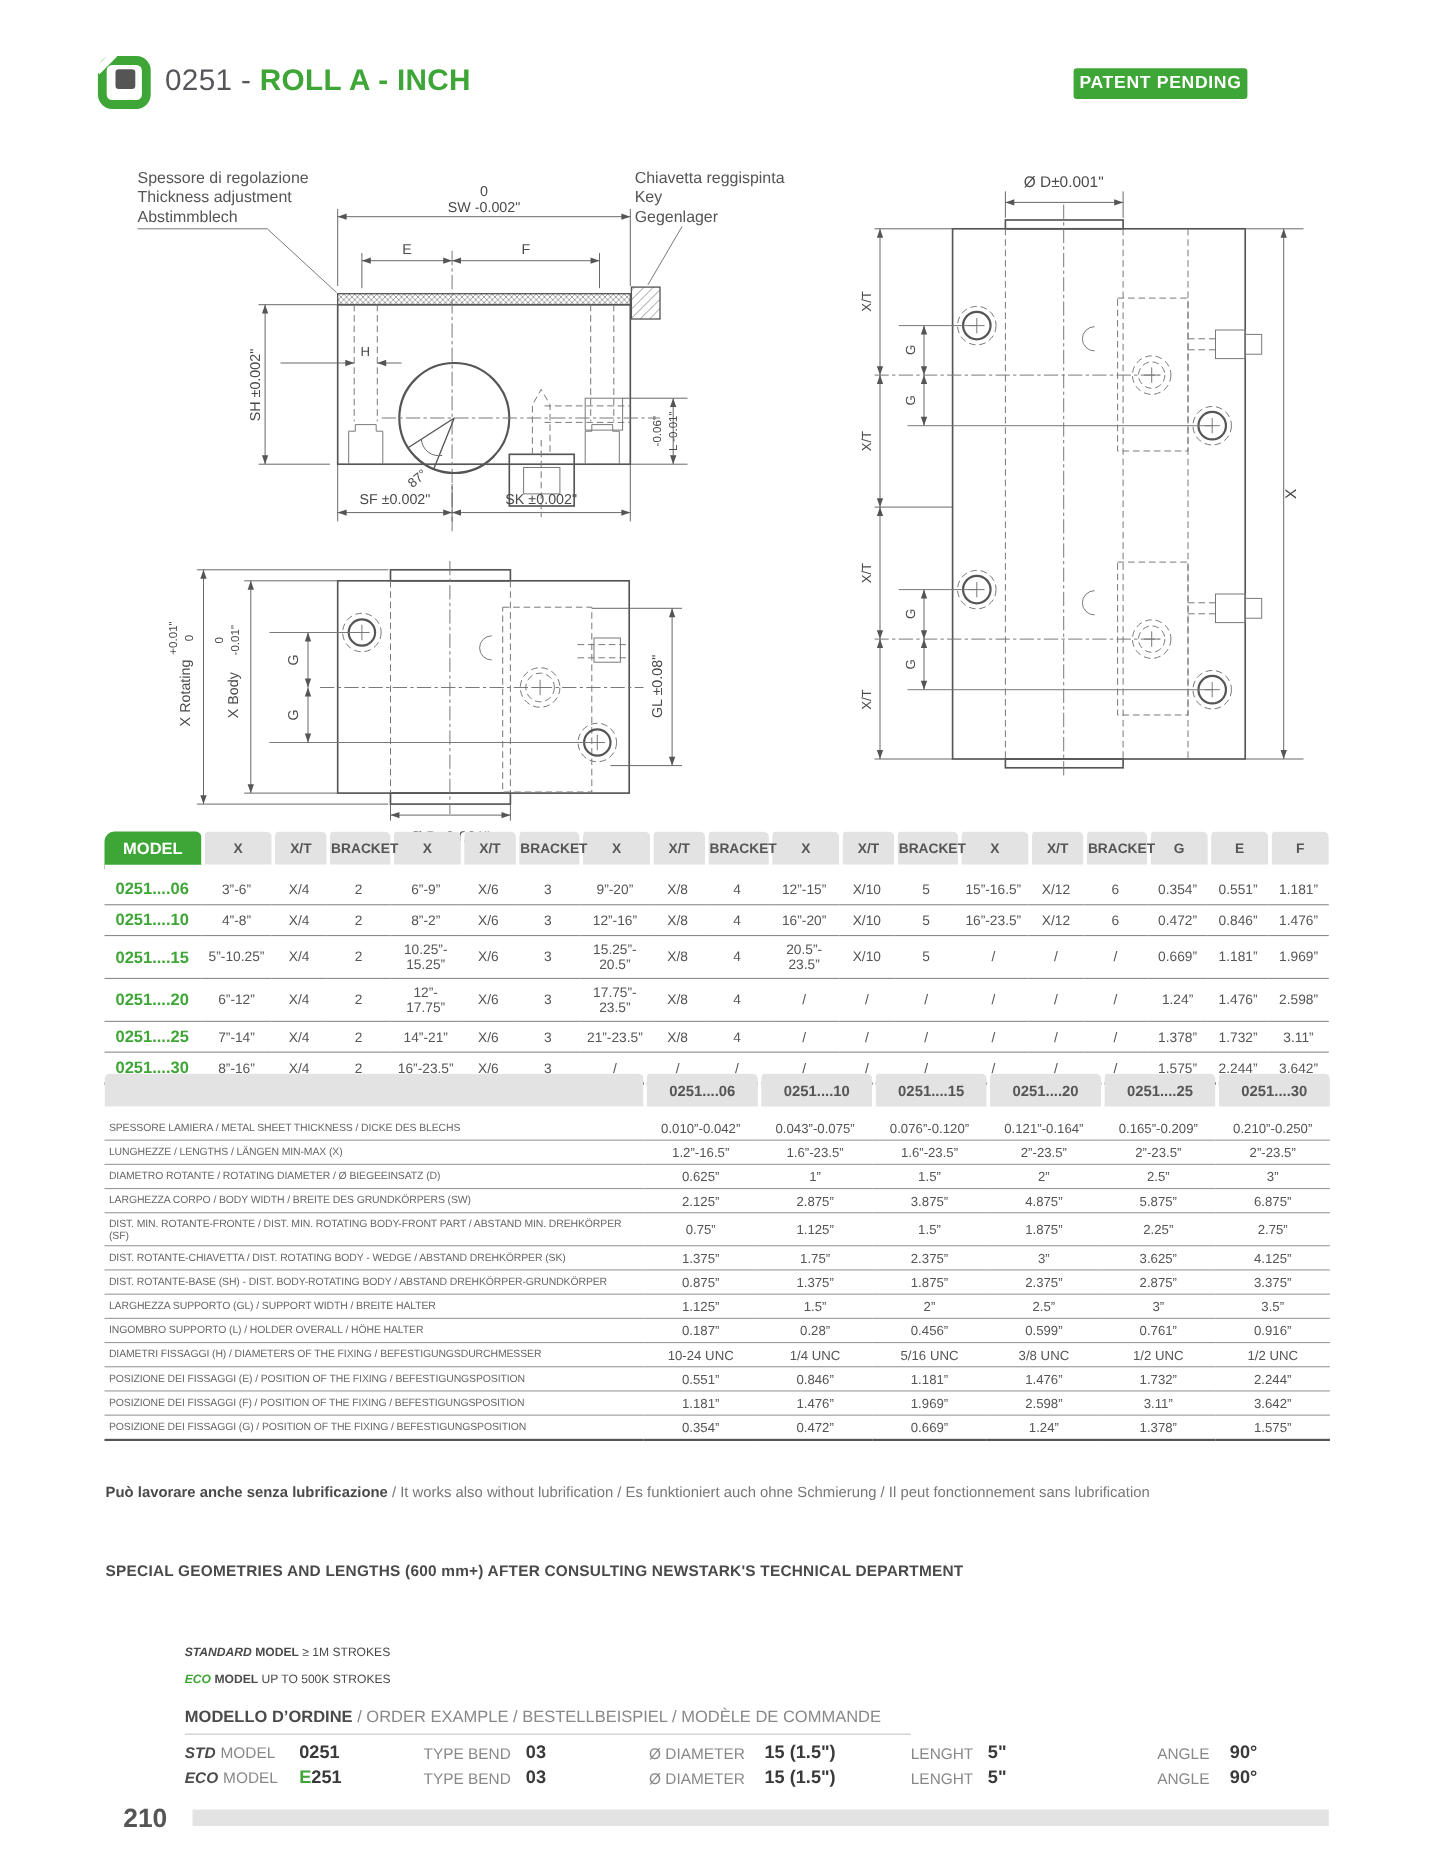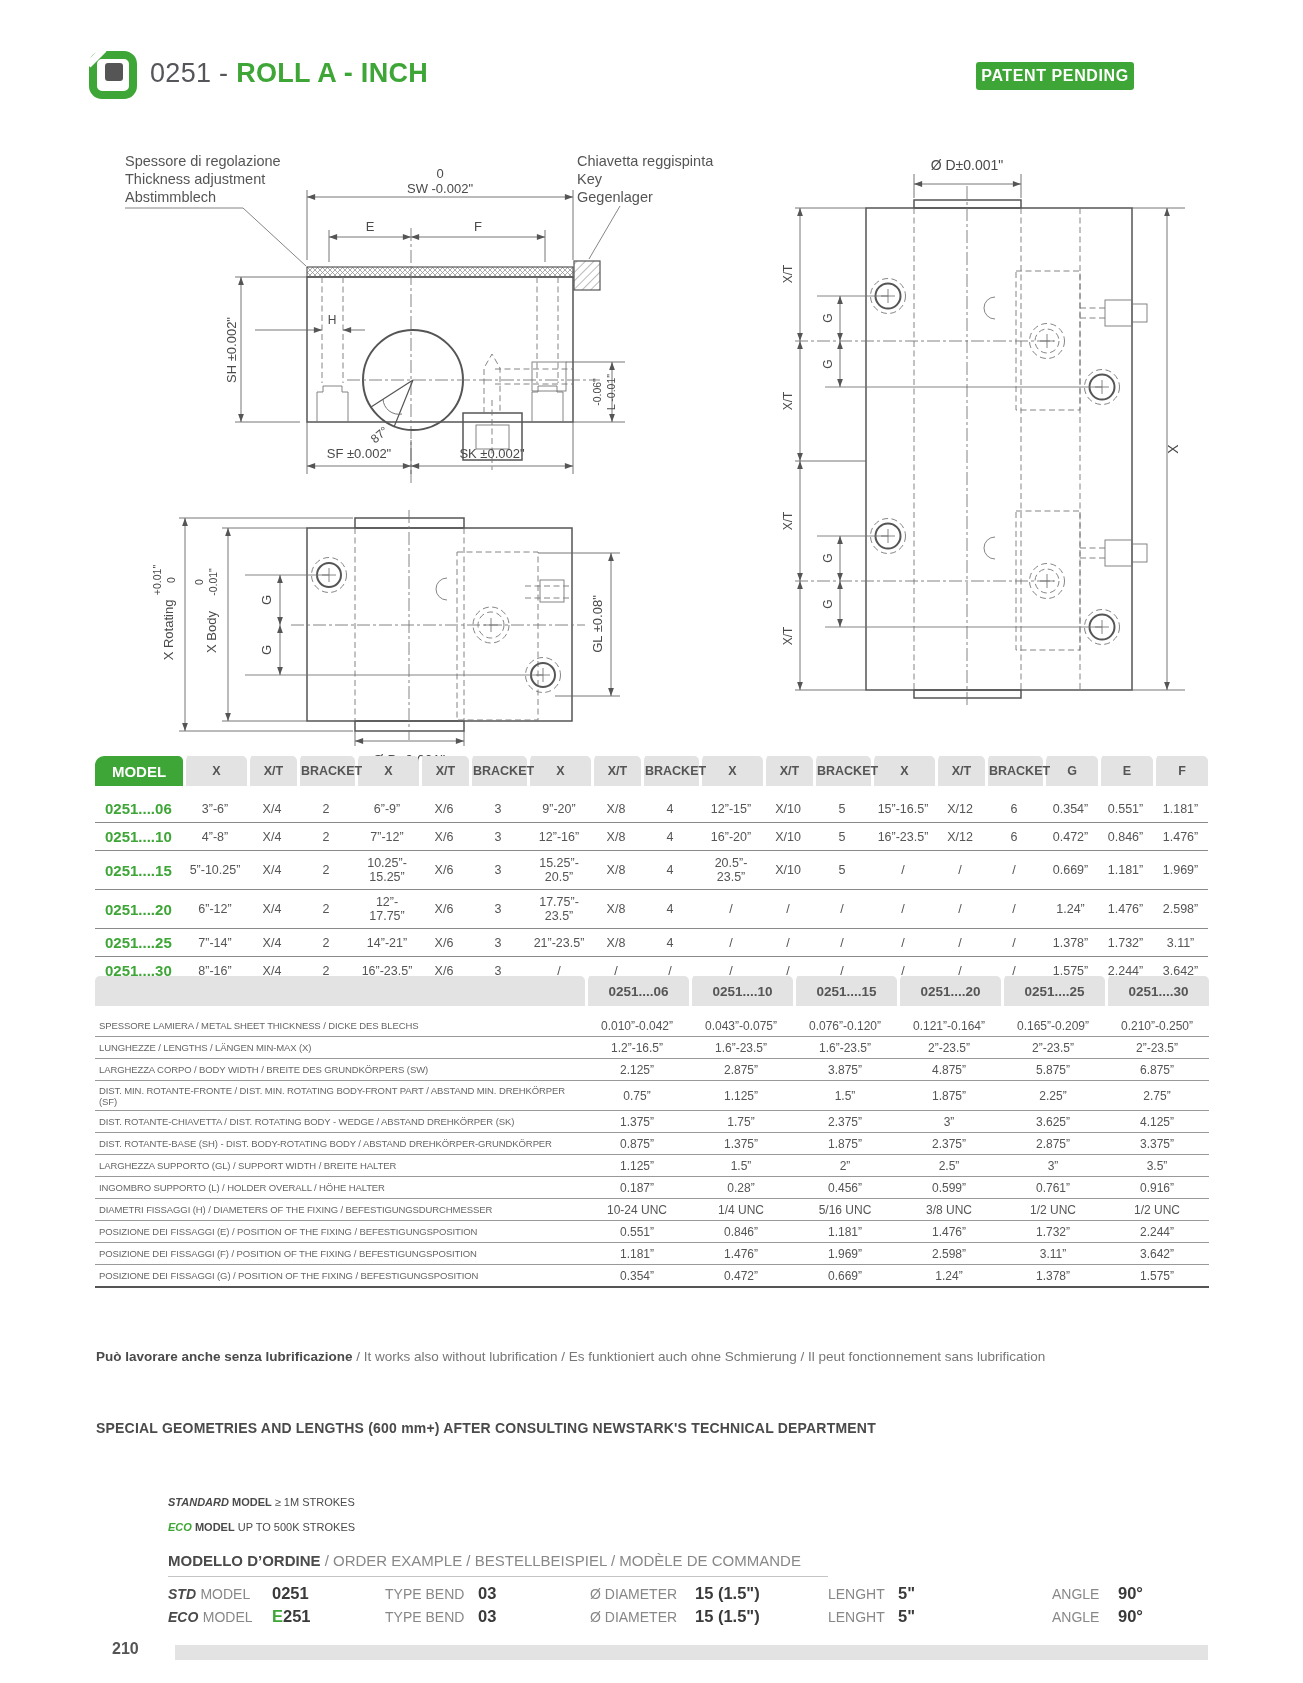--- a/index.html
+++ b/index.html
@@ -63,21 +63,21 @@
   .order-row{position:absolute;left:168px;height:23px;display:flex;align-items:center;}
   .or1{top:1582px;} .or2{top:1605px;}
   .oc{display:inline-block;}
   .oc1{width:104px;} .oc2{width:113px;} .oc3{width:93px;} .oc4{width:112px;}
   .oc5{width:105px;} .oc6{width:133px;} .oc7{width:70px;} .oc8{width:154px;}
   .oc9{width:66px;} .oc10{width:60px;}
   .lbl{font-size:14px;color:#888;}
   .val{font-size:16.5px;font-weight:bold;color:#3a3a3a;}
   .pfx{font-style:italic;font-weight:bold;font-size:14px;color:#4a4a4a;}
   .plabel{font-size:14px;color:#888;}
-  .pagenum{position:absolute;left:112px;top:1640px;font-size:16px;font-weight:bold;color:#555;}
+  .pagenum{position:absolute;left:112px;top:1640px;font-size:24px;font-weight:bold;color:#555;}
   .footbar{position:absolute;left:175px;top:1645px;width:1033px;height:15px;background:#e3e3e3;}
 </style>
 </head>
 <body>
 
 <div class="page">
 
   <svg class="logo" viewBox="0 0 50 50">
     <rect x="5" y="5" width="40" height="40" rx="9" fill="none" stroke="#3EA636" stroke-width="8"></rect>
     <line x1="0" y1="15" x2="16" y2="-1" stroke="#fff" stroke-width="7"></line>
@@ -348,21 +348,21 @@
             <td>6</td>
             <td>0.354”</td>
             <td>0.551”</td>
             <td>1.181”</td>
           </tr>
           <tr>
             <td>0251....10</td>
             <td>4”-8”</td>
             <td>X/4</td>
             <td>2</td>
-            <td>7”-12”</td>
+            <td>8”-2”</td>
             <td>X/6</td>
             <td>3</td>
             <td>12”-16”</td>
             <td>X/8</td>
             <td>4</td>
             <td>16”-20”</td>
             <td>X/10</td>
             <td>5</td>
             <td>16”-23.5”</td>
             <td>X/12</td>
@@ -499,20 +499,29 @@
           <tr>
             <td>LUNGHEZZE / LENGTHS / LÄNGEN MIN-MAX (X)</td>
             <td>1.2”-16.5”</td>
             <td>1.6”-23.5”</td>
             <td>1.6”-23.5”</td>
             <td>2”-23.5”</td>
             <td>2”-23.5”</td>
             <td>2”-23.5”</td>
           </tr>
           <tr>
+            <td>DIAMETRO ROTANTE / ROTATING DIAMETER / Ø BIEGEEINSATZ (D)</td>
+            <td>0.625”</td>
+            <td>1”</td>
+            <td>1.5”</td>
+            <td>2”</td>
+            <td>2.5”</td>
+            <td>3”</td>
+          </tr>
+          <tr>
             <td>LARGHEZZA CORPO / BODY WIDTH / BREITE DES GRUNDKÖRPERS (SW)</td>
             <td>2.125”</td>
             <td>2.875”</td>
             <td>3.875”</td>
             <td>4.875”</td>
             <td>5.875”</td>
             <td>6.875”</td>
           </tr>
           <tr>
             <td>DIST. MIN. ROTANTE-FRONTE / DIST. MIN. ROTATING BODY-FRONT PART / ABSTAND MIN. DREHKÖRPER  (SF)</td>

